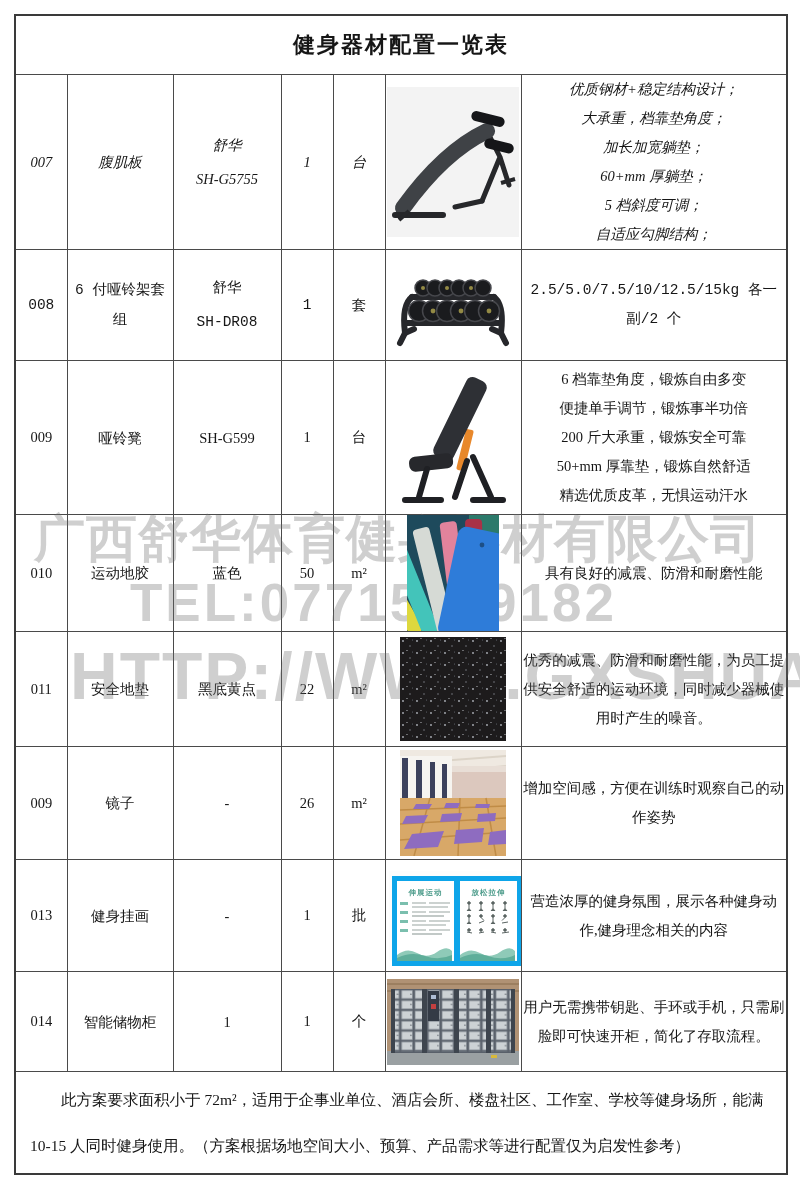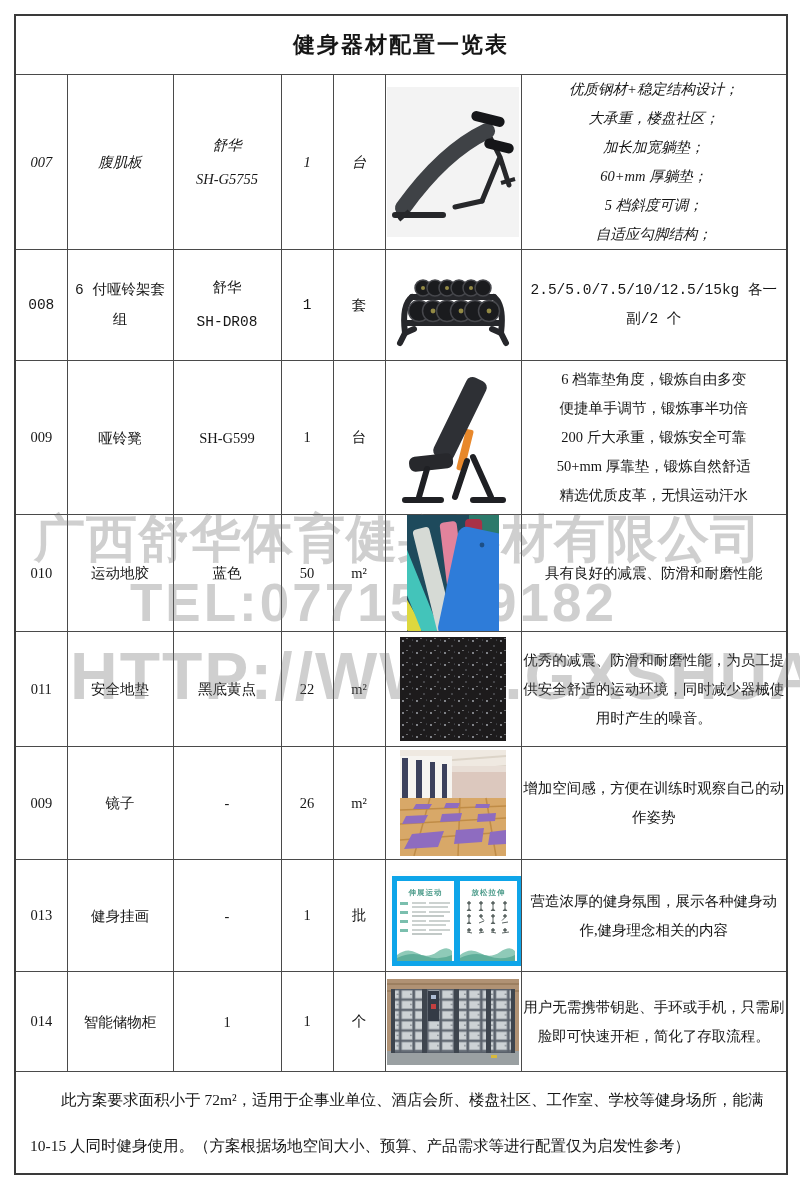--- a/index.html
+++ b/index.html
@@ -74,21 +74,21 @@
             <path d="M16 121 C 34 96, 62 62, 100 44" stroke="#3f4246" stroke-width="16" fill="none" stroke-linecap="round"></path>
             <rect x="84" y="27" width="34" height="10" rx="5" fill="#151619" transform="rotate(14 101 32)"></rect>
             <rect x="97" y="54" width="30" height="10" rx="5" fill="#151619" transform="rotate(14 112 59)"></rect>
             <path d="M8 128 L56 128" stroke="#26272a" stroke-width="6" stroke-linecap="round" fill="none"></path>
             <path d="M12 133 L22 124" stroke="#26272a" stroke-width="4" fill="none"></path>
           </svg>
         </span>
       </td>
       <td class="notes">
         <div>优质钢材+稳定结构设计；</div>
-        <div>大承重，楼盘社区；</div>
+        <div>大承重，档靠垫角度；</div>
         <div>加长加宽躺垫；</div>
         <div>60+mm 厚躺垫；</div>
         <div>5 档斜度可调；</div>
         <div>自适应勾脚结构；</div>
       </td>
     </tr>
 
     <tr class="r1">
       <td>008</td>
       <td class="namec">

